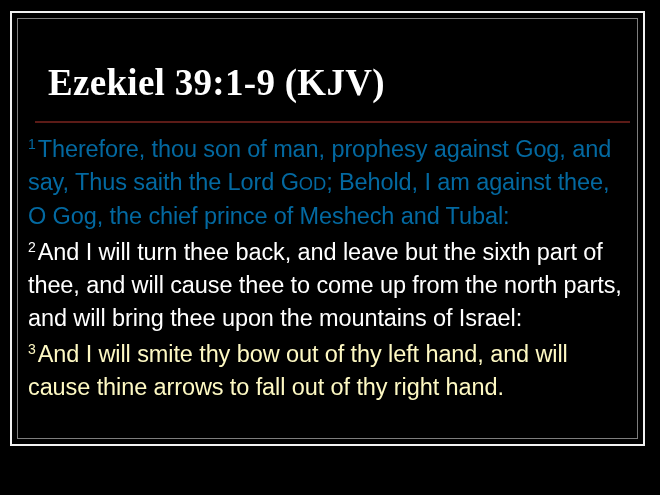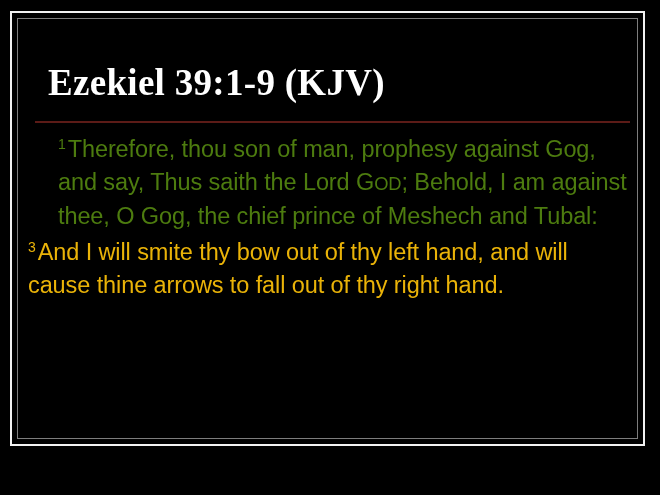--- a/index.html
+++ b/index.html
@@ -114,20 +114,21 @@
   <div class="frame-inner" style="border-color: rgb(125, 125, 125);"></div>
 
   <div class="content">
 
     <h1 class="slide-title" style="color: rgb(255, 255, 255);">Ezekiel 39:1-9 (KJV)</h1>
 
     <div class="title-rule" style="background: rgb(92, 27, 23);"></div>
 
     <div class="verses">
 
-      <p class="verse" style="color: #4d7c0f; margin-left: 30px;"><span class="verse-num">1</span><span>Therefore, thou son of man, prophesy against Gog, and say, Thus saith the Lord </span><span class="smallcaps-lead">G</span><span class="smallcaps-rest">OD</span><span>; Behold, I am against thee, O Gog, the chief prince of Meshech and Tubal:</span></p>
+      <p class="verse" style="color: #0369a1;"><span class="verse-num">1</span><span>Therefore, thou son of man, prophesy against Gog, and say, Thus saith the Lord </span><span class="smallcaps-lead">G</span><span class="smallcaps-rest">OD</span><span>; Behold, I am against thee, O Gog, the chief prince of Meshech and Tubal:</span></p>
 
+      <p class="verse" style="color: rgb(255, 255, 255);"><span class="verse-num">2</span><span>And I will turn thee back, and leave but the sixth part of thee, and will cause thee to come up from the north parts, and will bring thee upon the mountains of Israel:</span></p>
 
-      <p class="verse" style="color: #eab308;"><span class="verse-num">3</span><span>And I will smite thy bow out of thy left hand, and will cause thine arrows to fall out of thy right hand.</span></p>
+      <p class="verse" style="color: #fef9c3;"><span class="verse-num">3</span><span>And I will smite thy bow out of thy left hand, and will cause thine arrows to fall out of thy right hand.</span></p>
 
     </div>
   </div>
 </div>
 
 </body></html>

